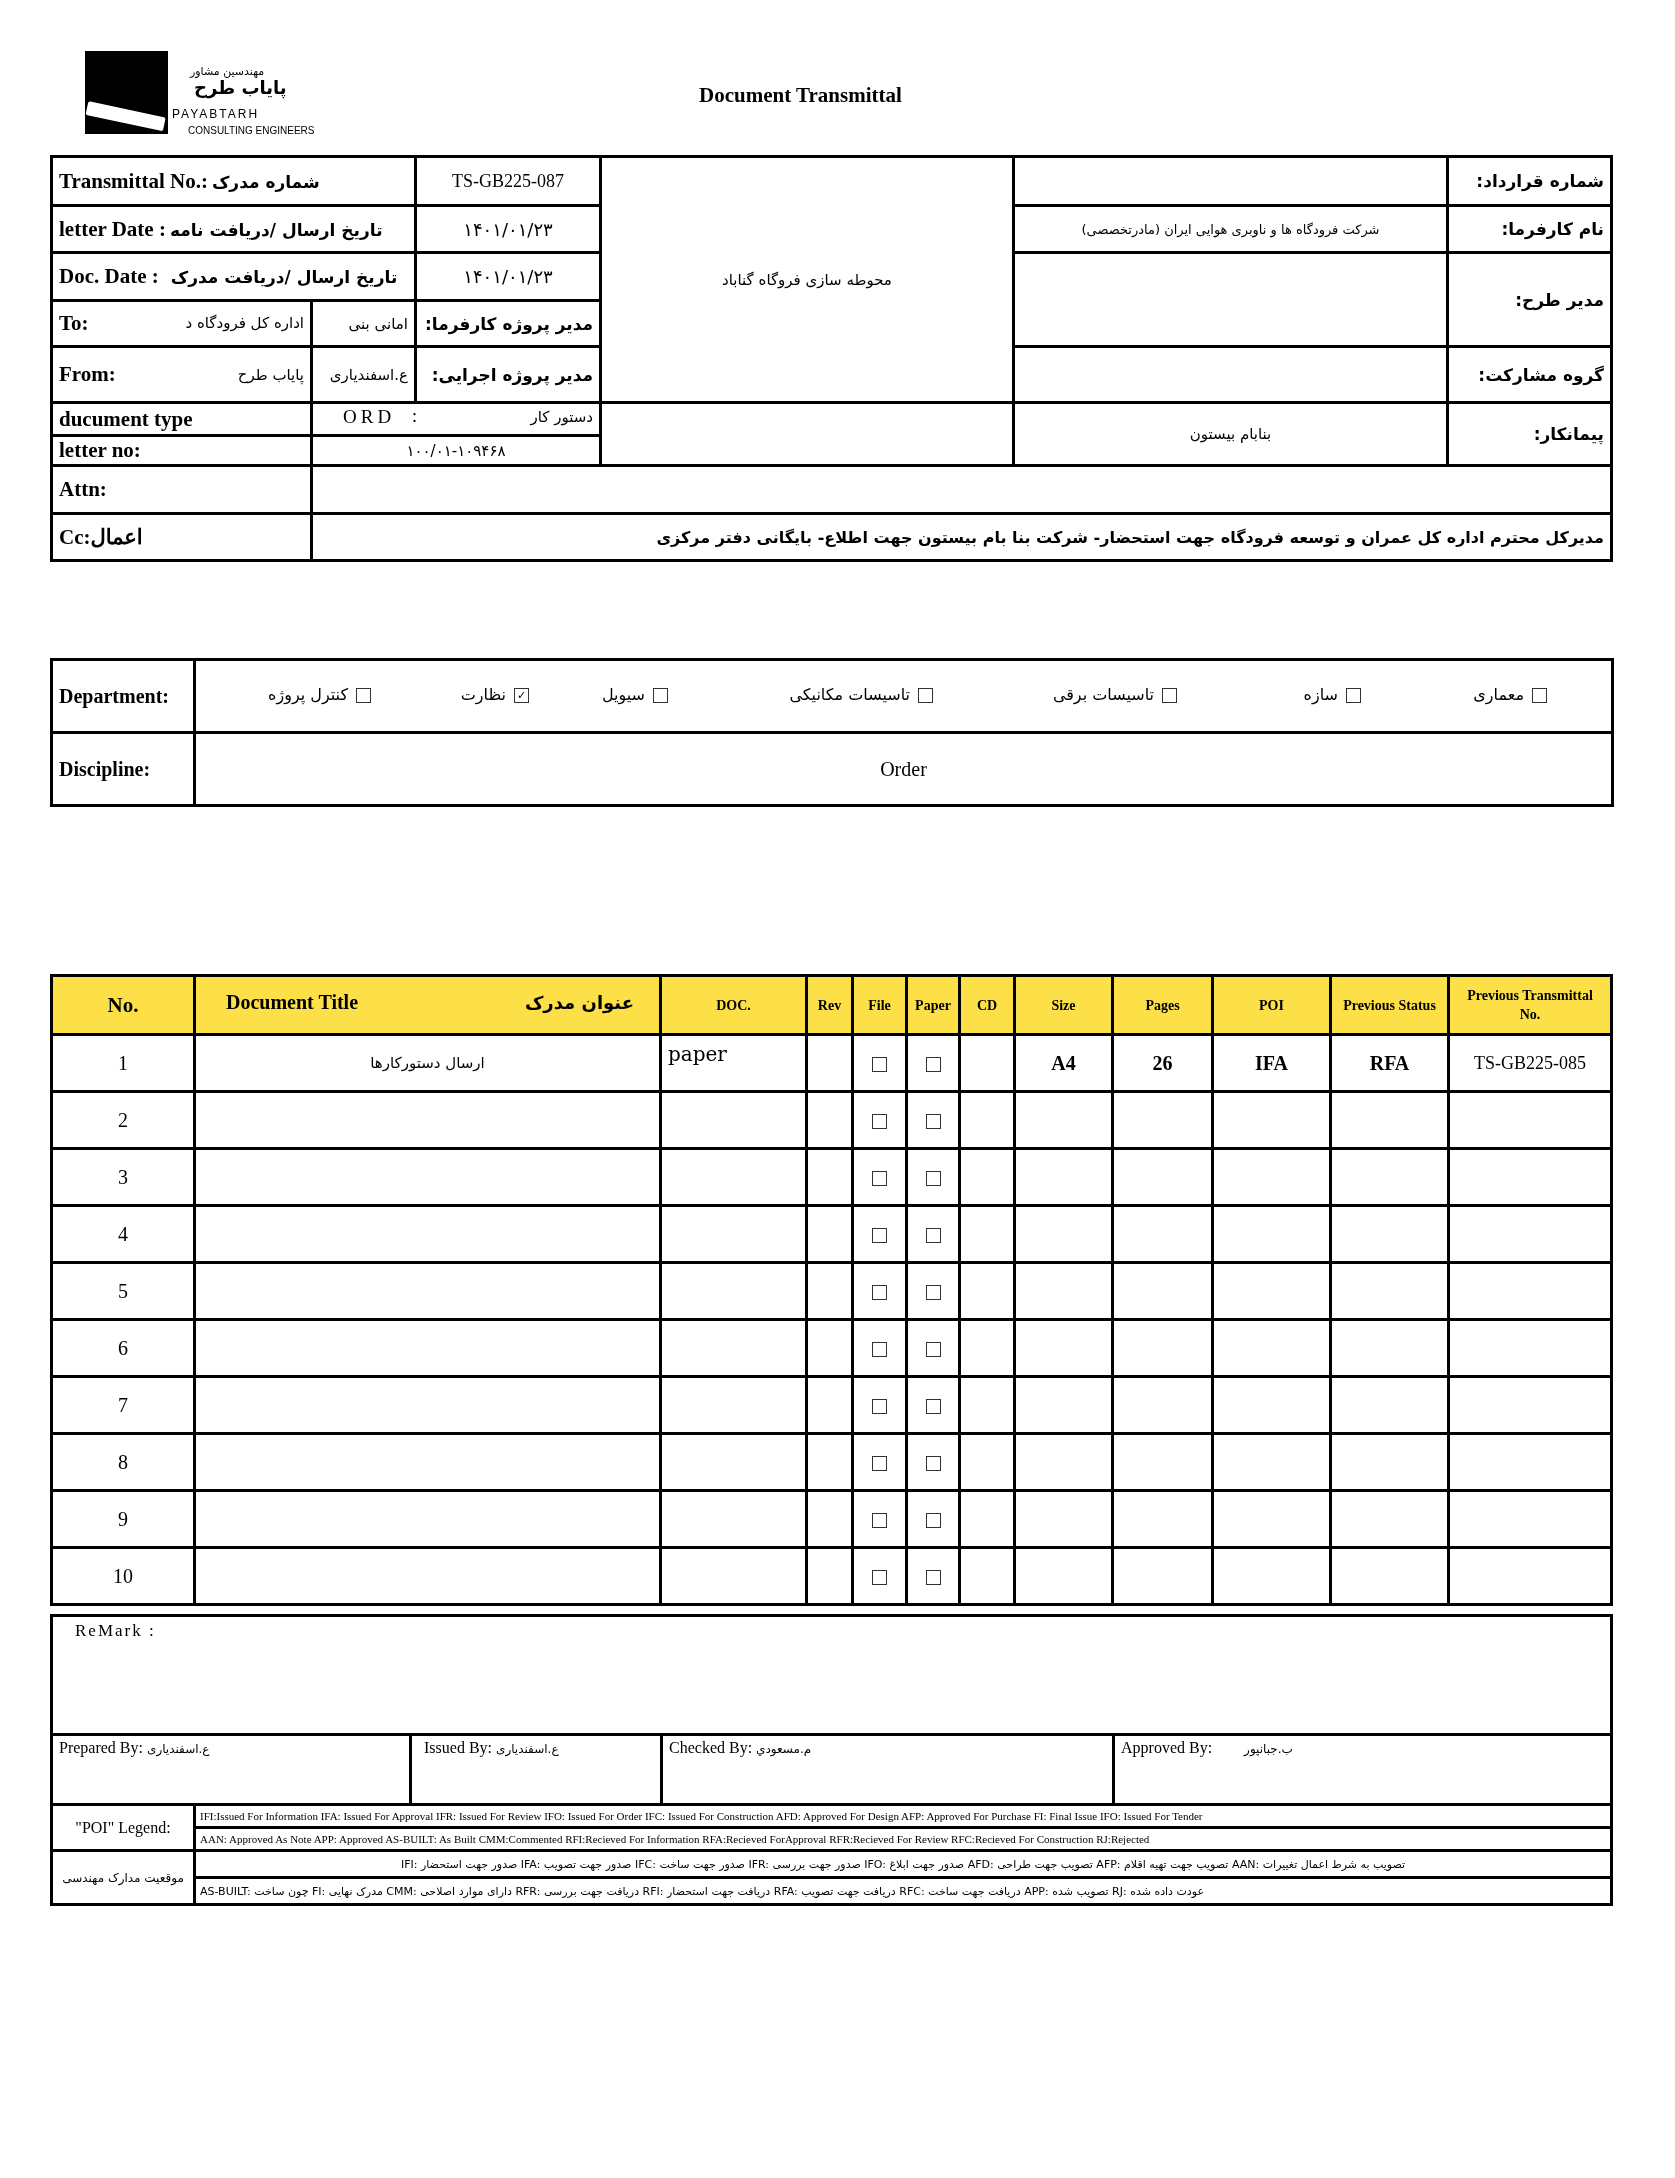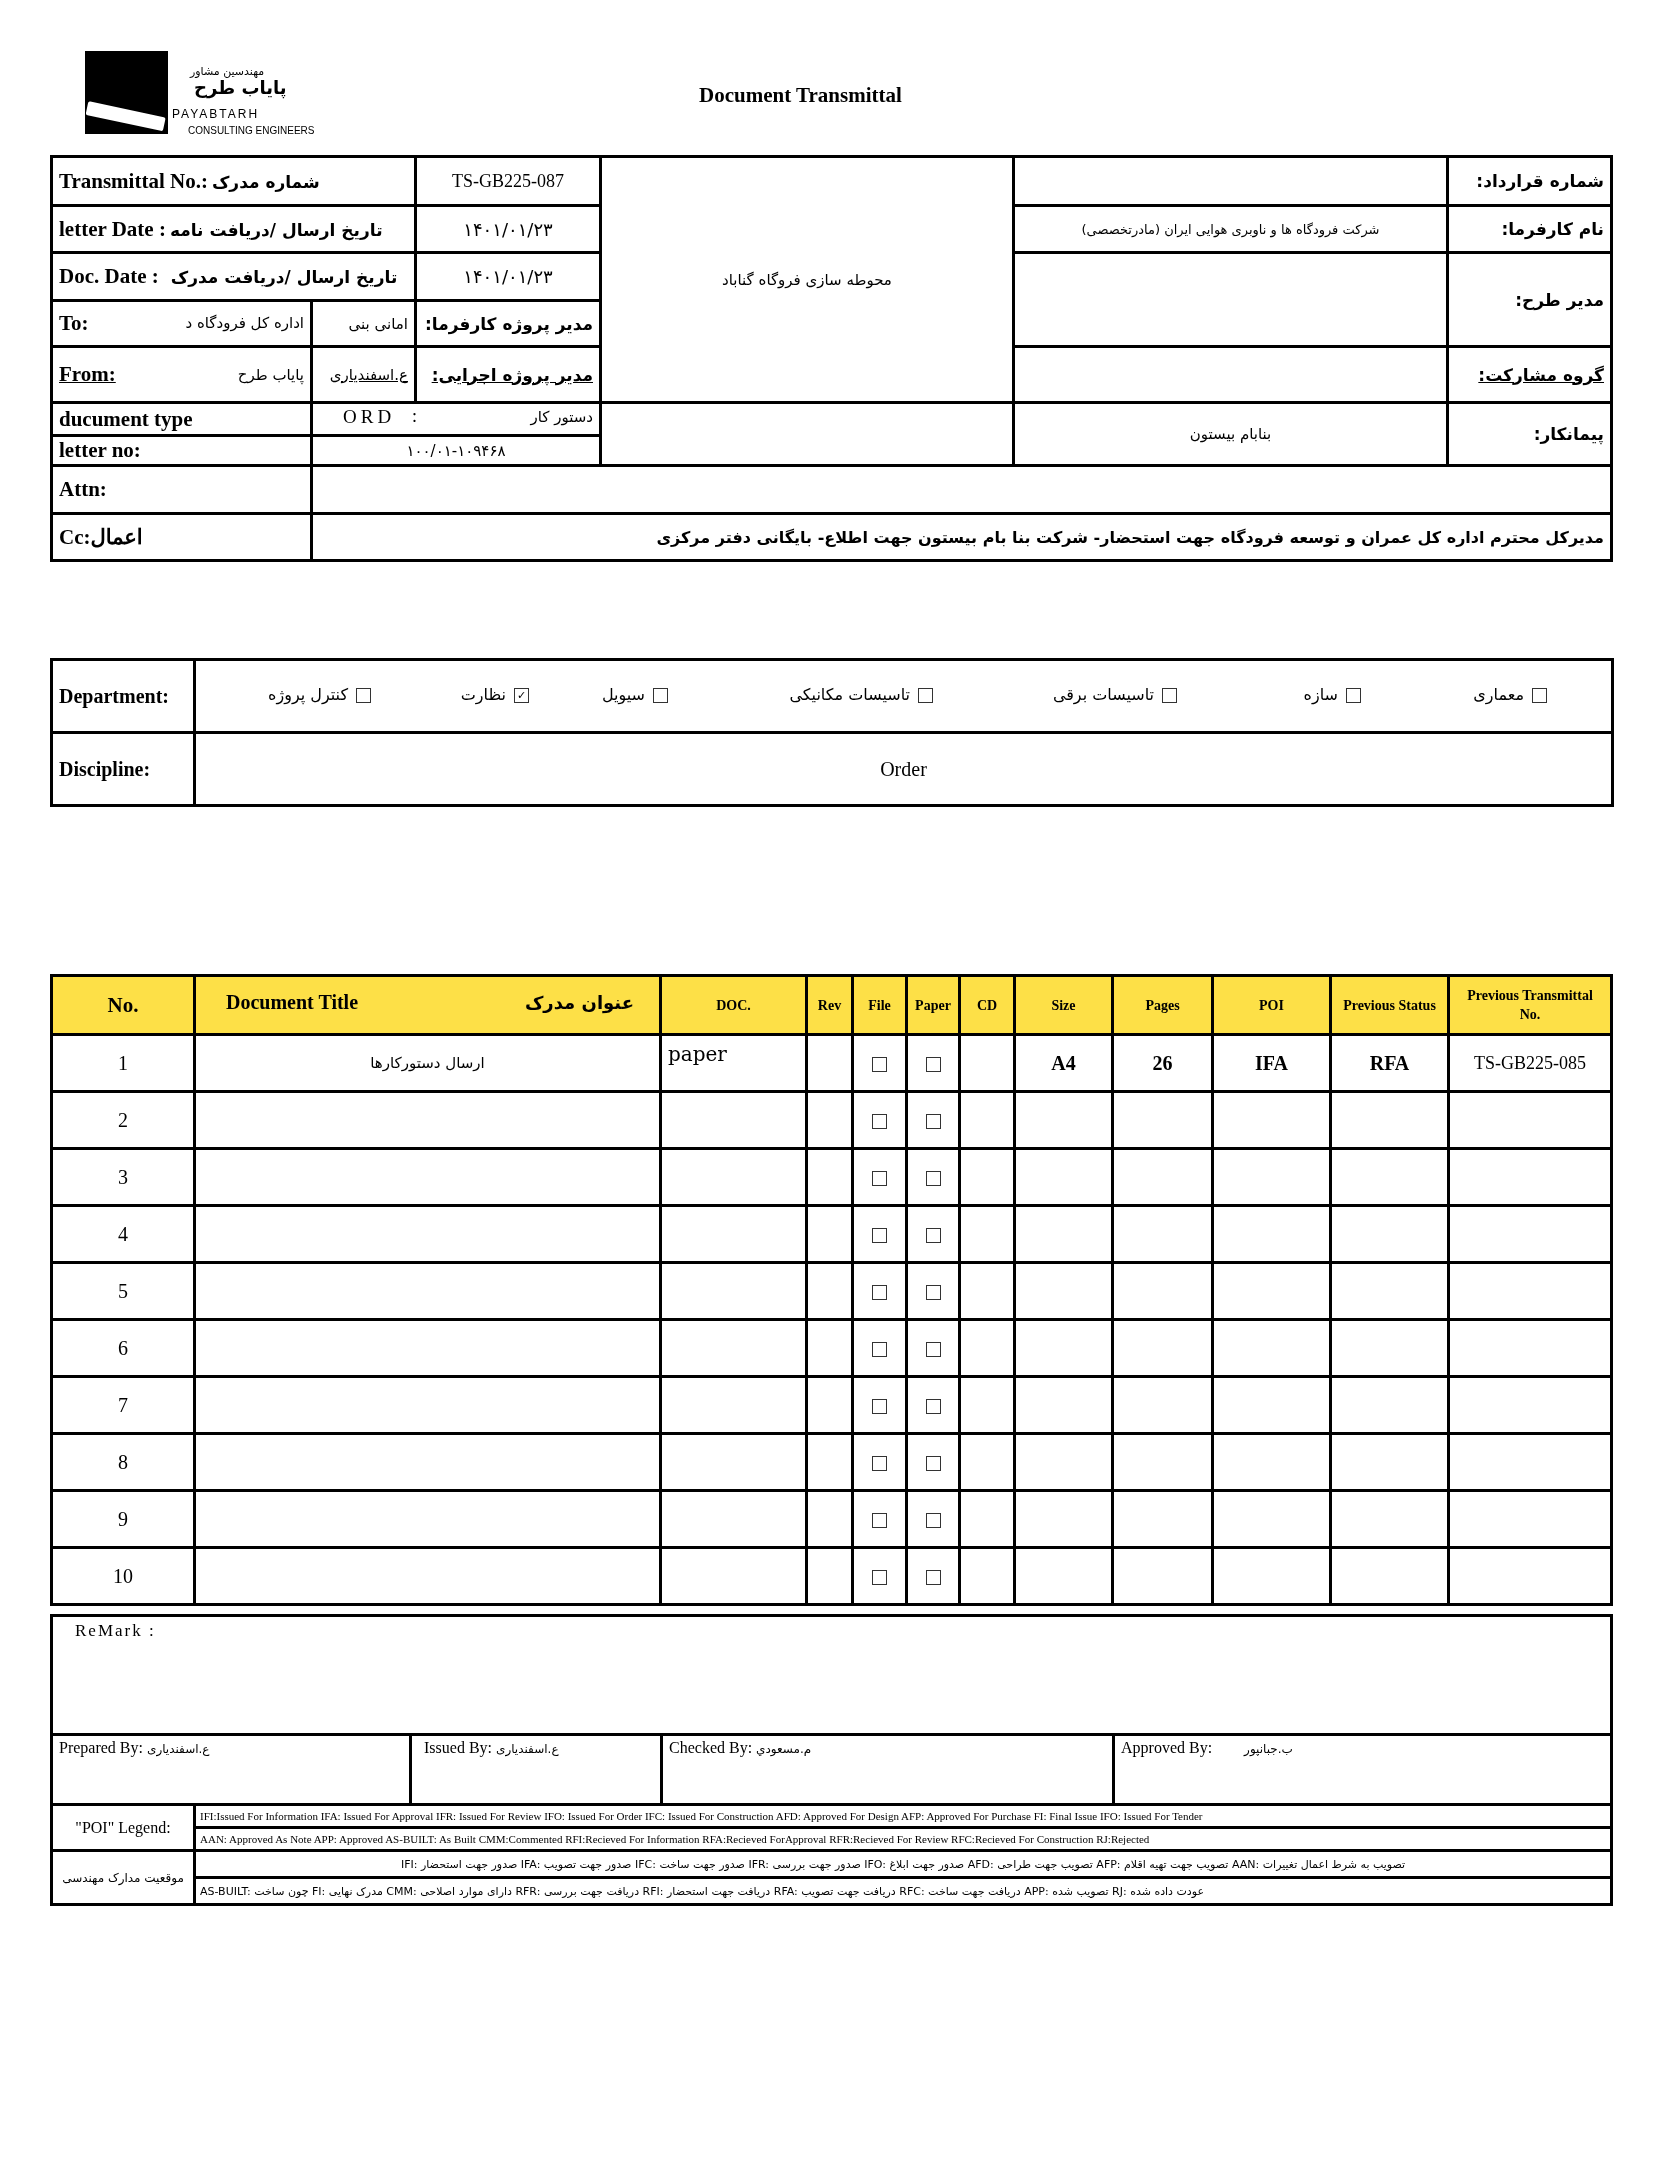--- a/index.html
+++ b/index.html
@@ -72,21 +72,21 @@
     <td colspan="2"><span class="lbl">Doc. Date :</span> &nbsp; <span class="fa-lbl">تاریخ ارسال /دریافت مدرک</span></td>
     <td class="val fa">۱۴۰۱/۰۱/۲۳</td>
     <td rowspan="2" class="fa-val rtl" style="text-align:center;"></td>
     <td rowspan="2" class="fa-lbl rtl">مدیر طرح:</td>
   </tr>
   <tr style="height:46px;">
     <td style="position:relative;"><span class="lbl">To:</span><span class="fa-val" style="position:absolute; right:6px; top:12px;">اداره کل فرودگاه د</span></td>
     <td class="fa-val rtl">امانی بنی</td>
     <td class="fa-lbl rtl">مدیر پروژه کارفرما:</td>
   </tr>
-  <tr style="height:56px;text-decoration:underline;">
+  <tr style="height:56px;">
     <td style="position:relative;"><span class="lbl">From:</span><span class="fa-val" style="position:absolute; right:6px; top:18px;">پایاب طرح</span></td>
     <td class="fa-val rtl">ع.اسفندیاری</td>
     <td class="fa-lbl rtl">مدیر پروژه اجرایی:</td>
     <td class="fa-val rtl" style="text-align:center;"></td>
     <td class="fa-lbl rtl">گروه مشارکت:</td>
   </tr>
   <tr style="height:33px;">
     <td class="lbl">ducument type</td>
     <td colspan="2" style="position:relative;">
       <span style="position:absolute; left:30px; top:2px; font-size:19px; letter-spacing:4px;">ORD</span>

